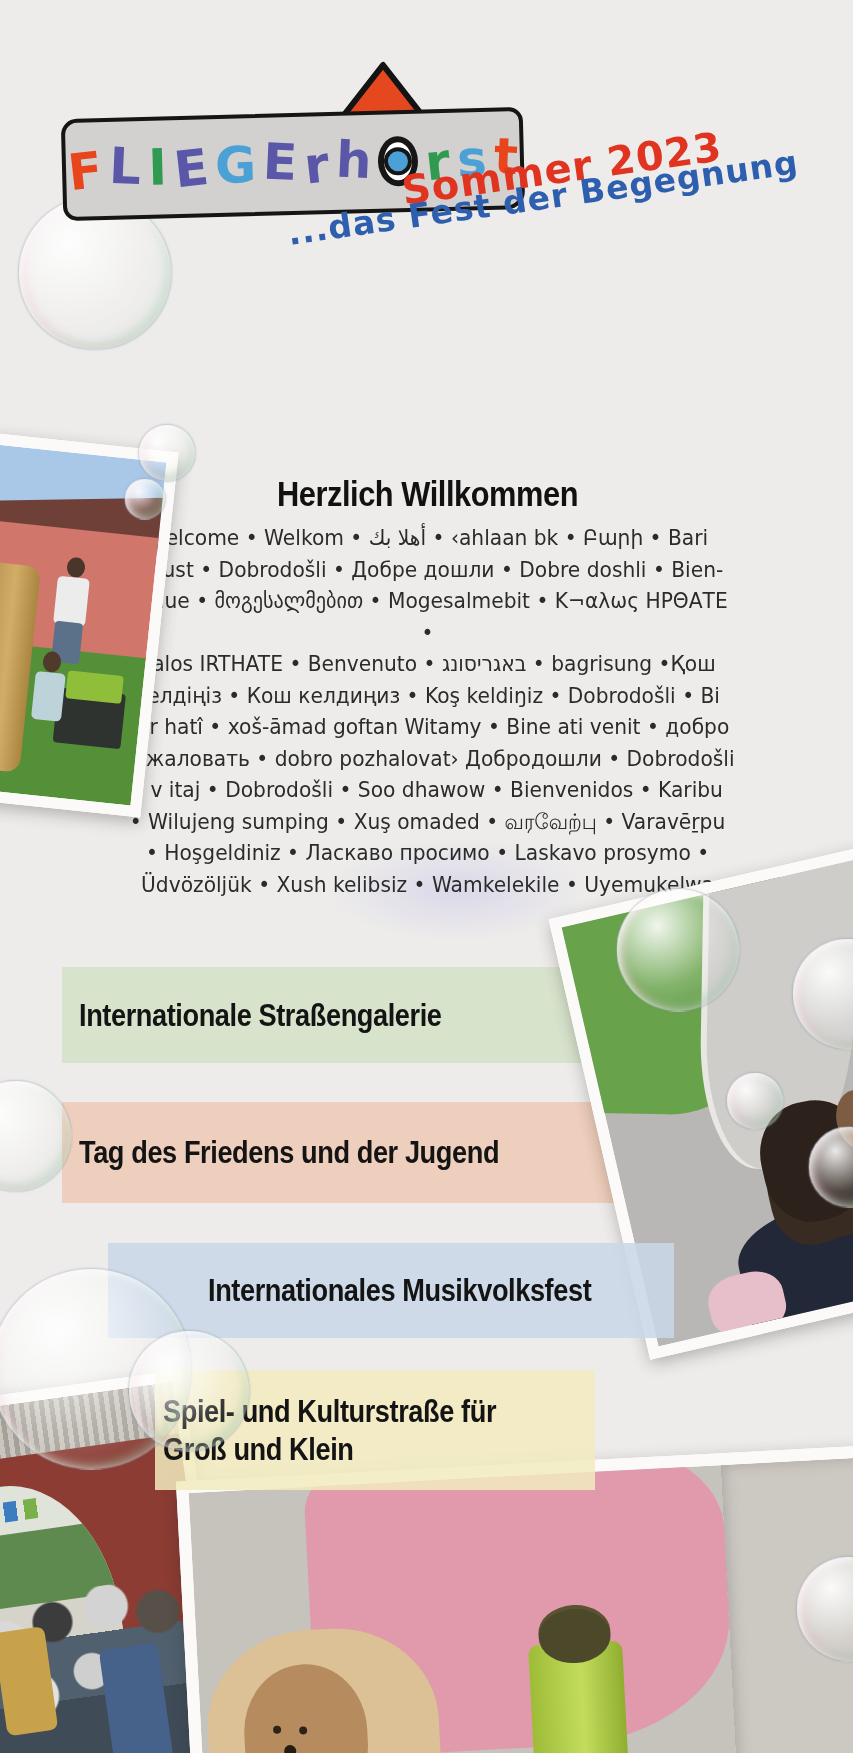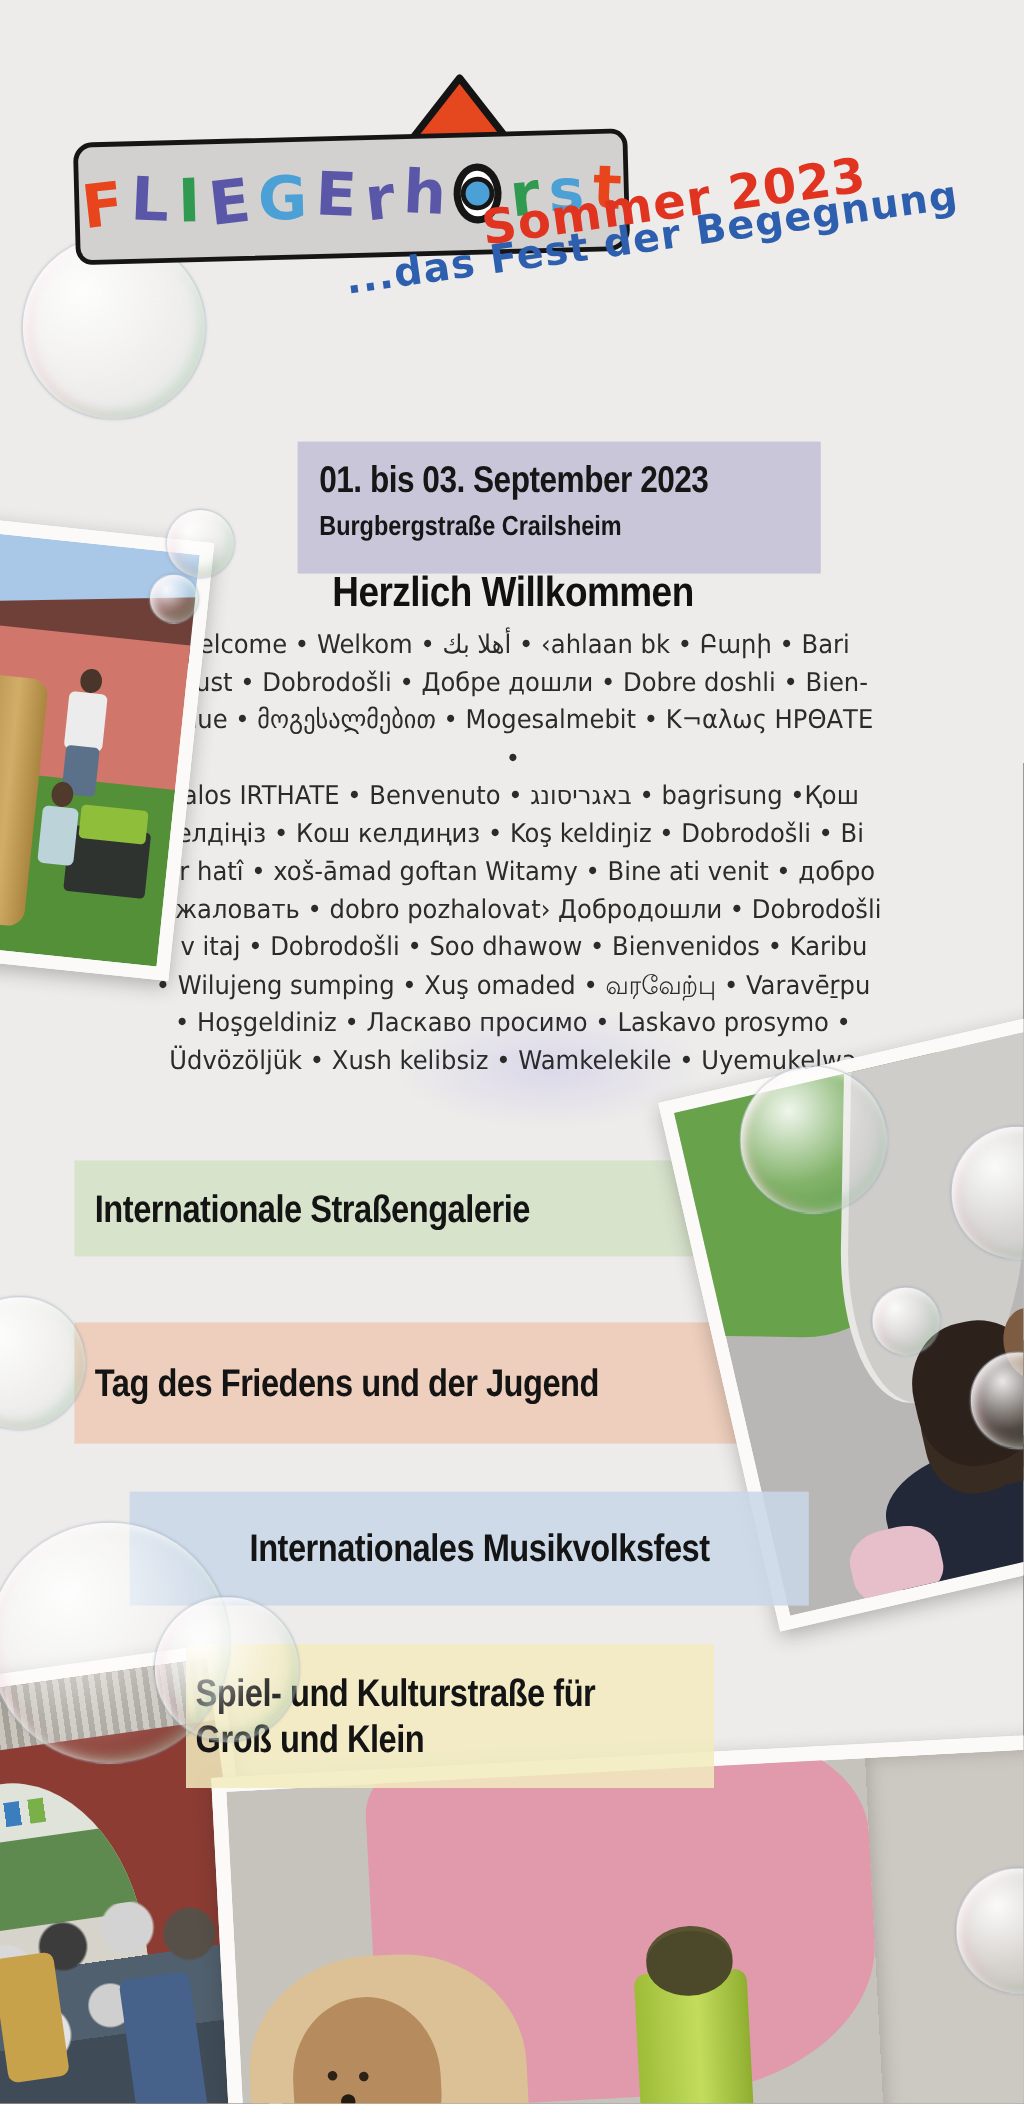--- a/index.html
+++ b/index.html
@@ -74,21 +74,21 @@
   
   .dateband{left:248px;top:368px;width:436px;height:110px;z-index:3;padding:14px 0 0 18px;box-sizing:border-box;}
   .date-line1{font-size:31px;font-weight:700;letter-spacing:-.5px;white-space:nowrap;
     transform:scaleX(.85);transform-origin:left center;}
   .date-line2{font-size:23px;font-weight:700;margin-top:7px;white-space:nowrap;
     transform:scaleX(.85);transform-origin:left center;}
 
   .banner{z-index:5;display:flex;align-items:center;box-sizing:border-box;}
   .banner-text{font-weight:700;font-size:32px;letter-spacing:-.5px;white-space:nowrap;color:#141414;
     transform:scaleX(.85);transform-origin:left center;line-height:1.2;}
-  .banner-1{left:62px;top:967px;width:556px;height:80px;padding-left:17px;z-index:3;}
+  .banner-1{left:62px;top:967px;width:556px;height:96px;padding-left:17px;z-index:3;}
   .banner-2{left:62px;top:1102px;width:604px;height:101px;padding-left:17px;z-index:3;}
   .banner-3{left:108px;top:1243px;width:566px;height:95px;padding-left:100px;}
   .banner-4{left:155px;top:1370px;width:440px;height:120px;padding-left:8px;}
   .banner-4 .banner-text{white-space:normal;width:520px;}
   .banner-5{left:252px;top:1552px;width:420px;height:136px;padding-left:16px;}
   .banner-5 .banner-text{white-space:normal;width:500px;}
 
   
   .welcome{left:100px;top:474px;width:655px;z-index:3;text-align:center;}
   .welcome-title{font-size:35px;font-weight:700;letter-spacing:-.5px;color:#111;
@@ -177,24 +177,20 @@
         <div class="p4-gravel"></div>
         <div class="p4-mat"></div>
       <div class="p4-dog"></div>
         <div class="p4-dog-head"></div>
         <div class="p4-dog-eyes"></div>
       <div class="p4-jar"></div>
         <div class="p4-lid"></div>
     </div>
   </div>
 
-  <div class="abs dateband" style="background: rgb(201, 198, 218);">
-    <div class="date-line1">01. bis 03. September 2023</div>
-    <div class="date-line2">Burgbergstraße Crailsheim</div>
-  </div>
 
   <div class="abs welcome">
     <div class="welcome-title">Herzlich Willkommen</div>
     <div class="welcome-lines">
       <div>Welcome • Welkom • أهلا بك • ‹ahlaan bk • Բարի • Bari</div>
       <div>galust • Dobrodošli • Добре дошли • Dobre doshli • Bien-</div>
       <div>venue • მოგესალმებით • Mogesalmebit • Κ¬αλως ΗΡΘΑΤΕ •</div>
       <div>Kalos IRTHATE • Benvenuto • באגריסונג • bagrisung •Қош</div>
       <div>келдіңіз • Кош келдиңиз • Koş keldiŋiz • Dobrodošli • Bi</div>
       <div>xêr hatî • xoš-āmad goftan Witamy • Bine ati venit • добро</div>

